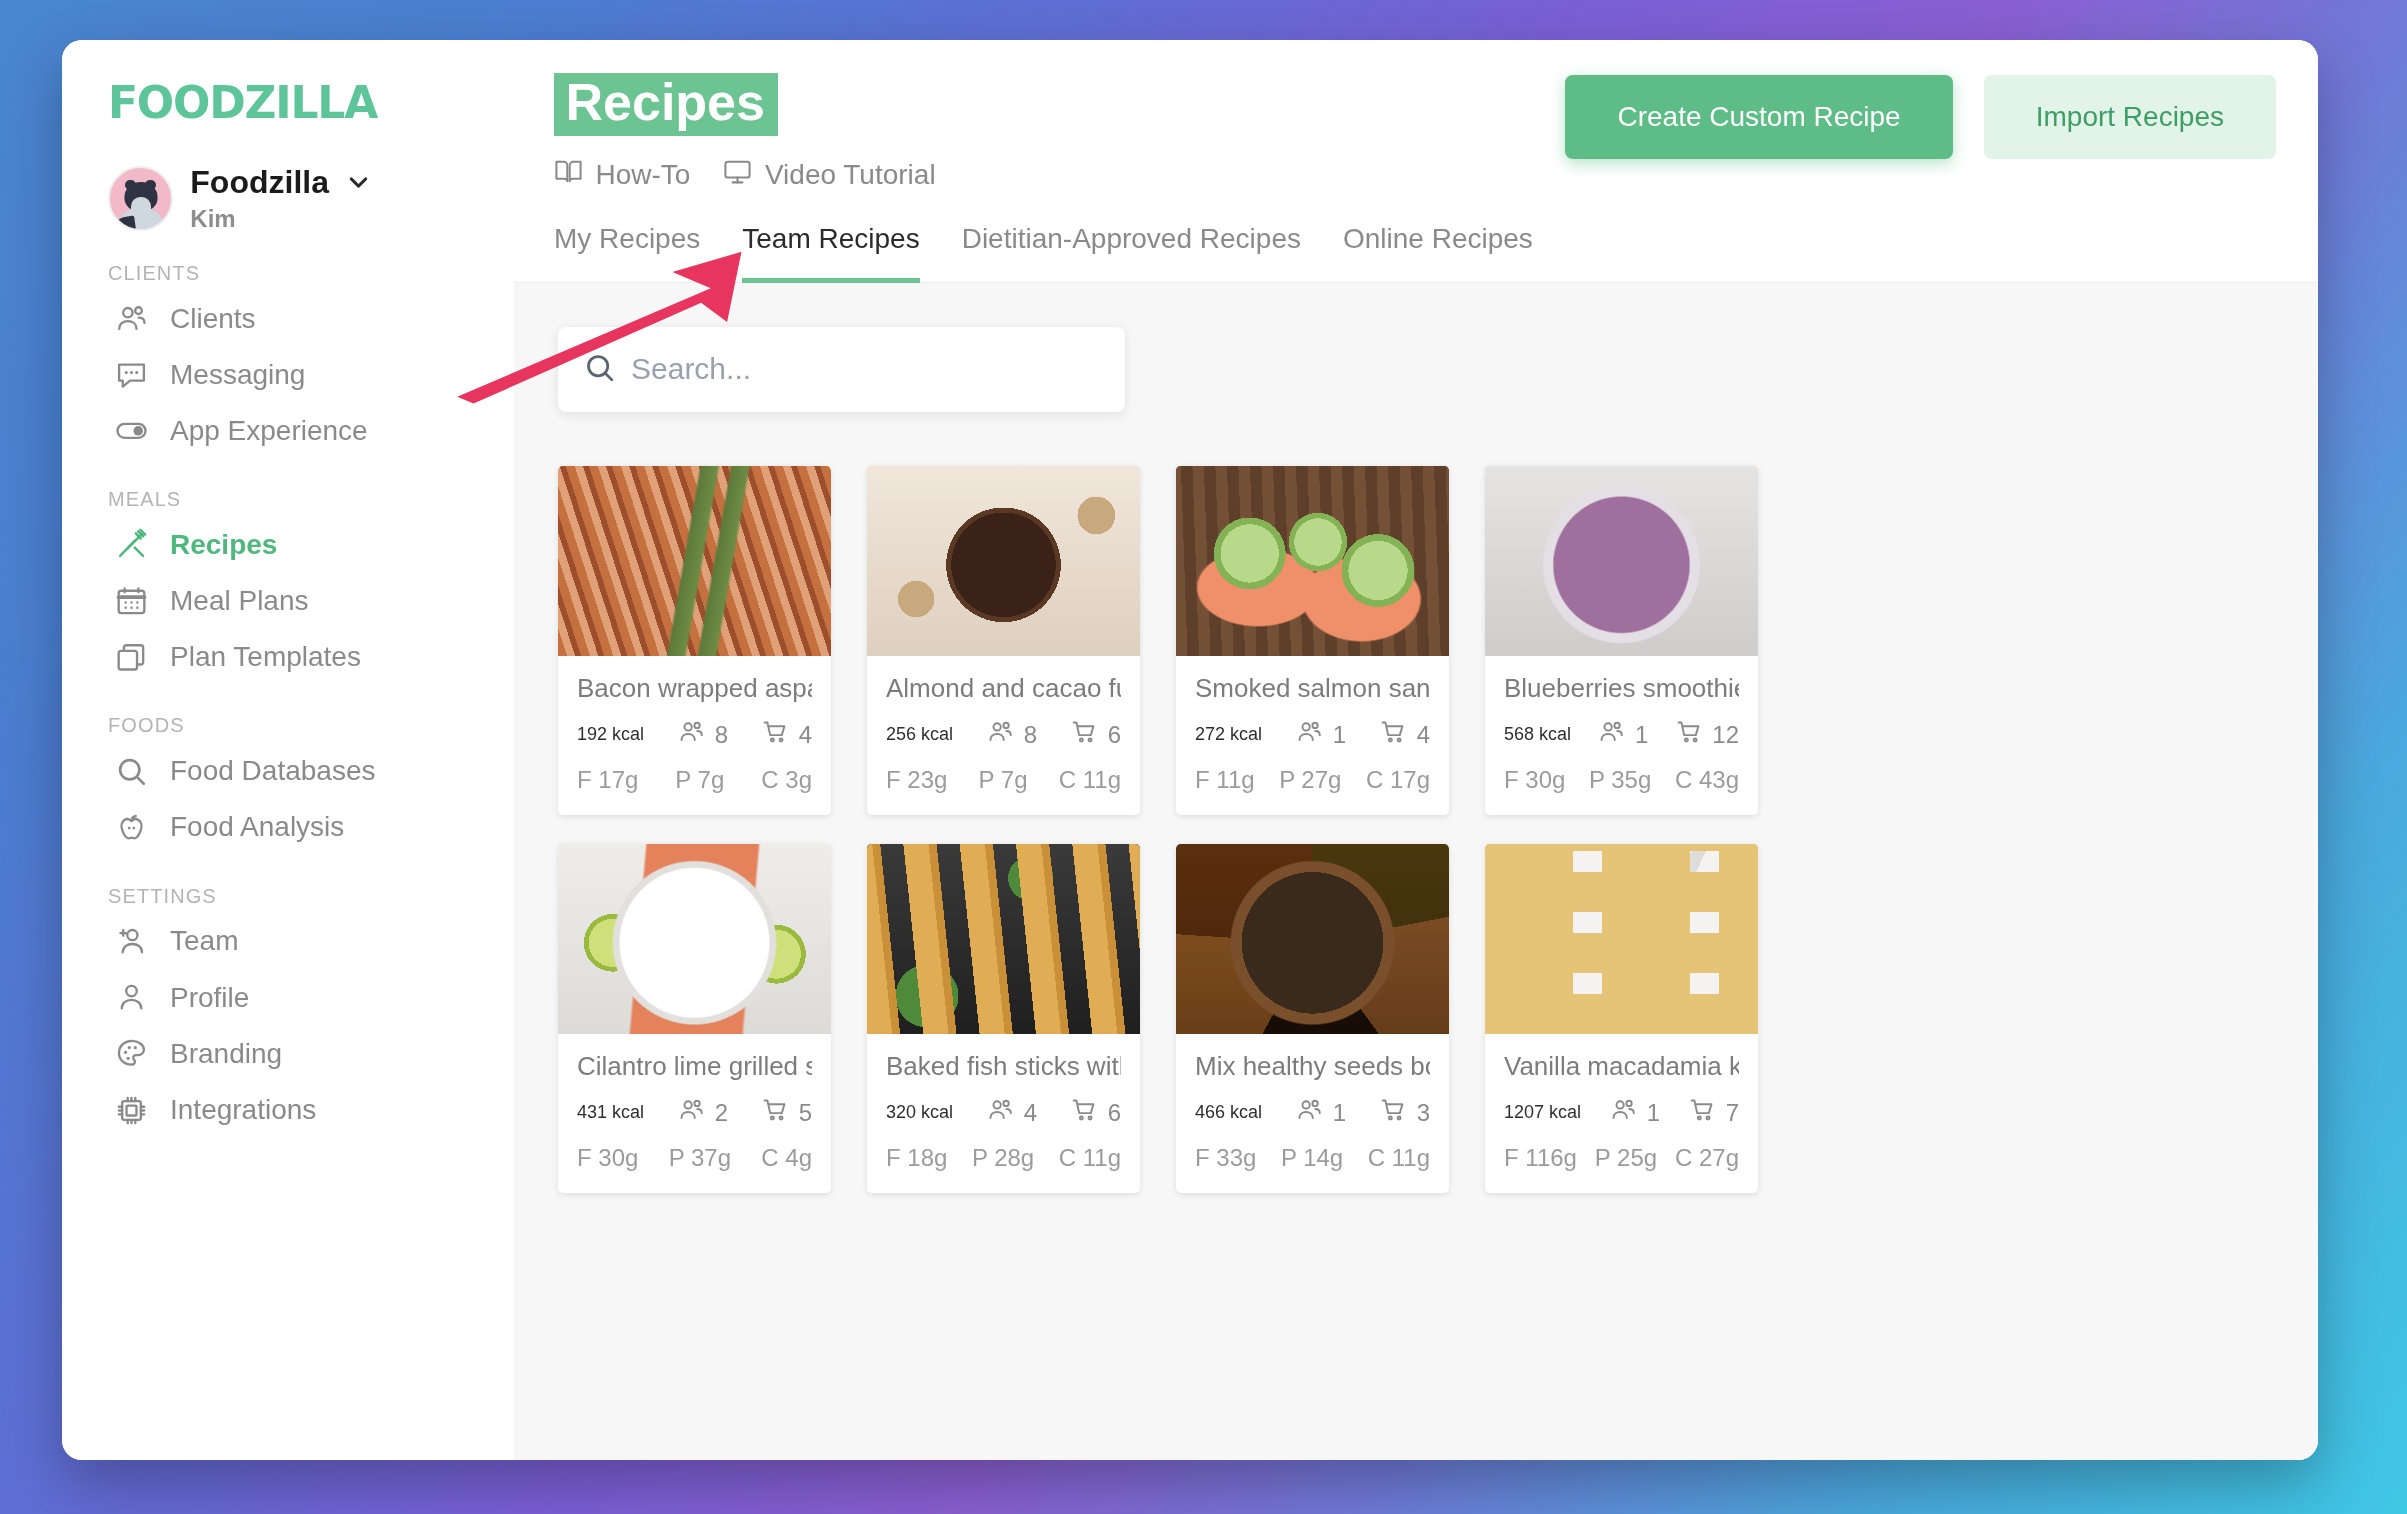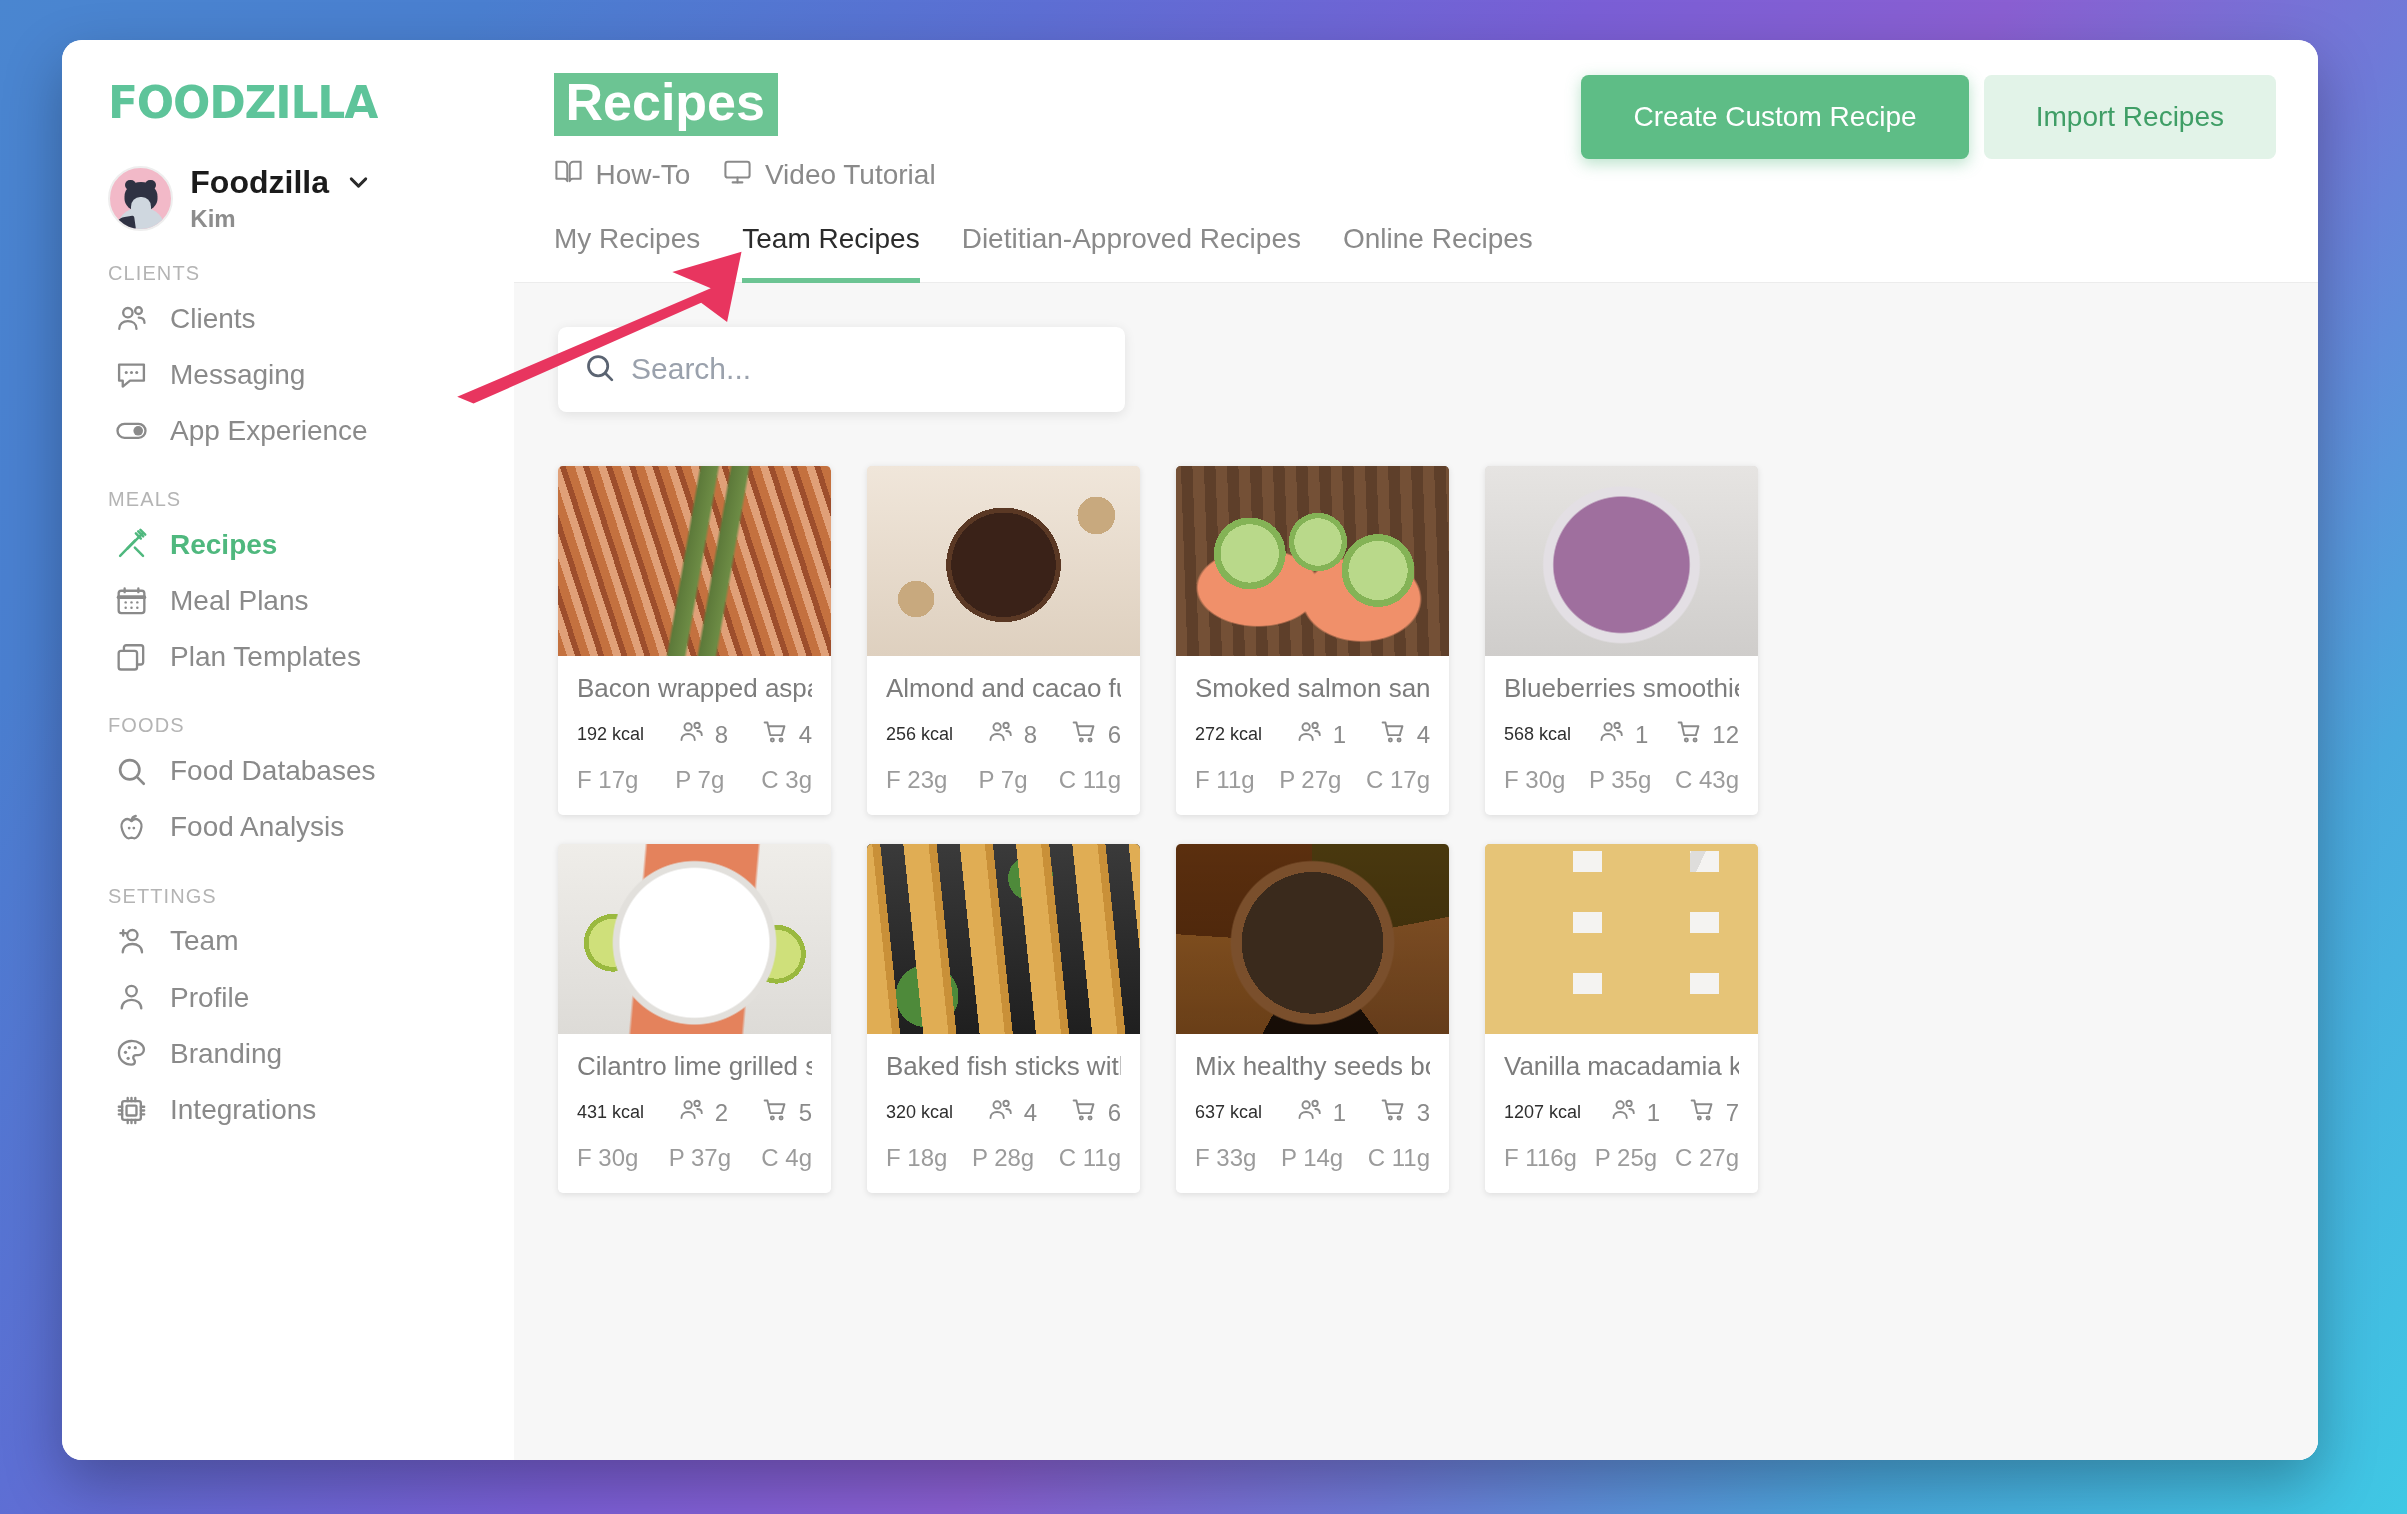--- a/index.html
+++ b/index.html
@@ -141,21 +141,21 @@
   .helplinks {
     display: flex; align-items: center; gap: 33px;
     margin-top: 21px;
   }
   .helplink {
     display: flex; align-items: center; gap: 12.5px;
     color: #8a8a8a; font-size: 28px; cursor: pointer;
   }
   .actions {
     position: absolute; top: 35px; right: 42px;
-    display: flex; gap: 15px; align-items: flex-start;
+    display: flex; gap: 31px; align-items: flex-start;
   }
   .btn {
     border: none; cursor: pointer;
     font-size: 28px;
     border-radius: 7.7px;
     font-family: "Liberation Sans", sans-serif;
   }
   .btn-primary {
     background: #5ebd86; color: #fff;
     padding: 26px 52px;
@@ -642,21 +642,21 @@
                 <span>P 28g</span>
                 <span>C 11g</span>
               </div>
             </div>
           </div>
           <div class="card">
             <div class="card-img" style="background:#8a5a33;background-image:radial-gradient(circle at 50% 52%, #3a2a1c 0 42%, #7a4f2c 42% 48%, transparent 49%),conic-gradient(from 0deg at 50% 52%, #6f7f3a 0 22%, #cfc2a0 22% 40%, #2e2a26 40% 58%, #d8c98f 58% 76%, #8a6a3a 76% 100%),linear-gradient(#a8713f,#7c4f2a);background-blend-mode:normal, multiply, normal;"></div>
             <div class="card-body">
               <div class="card-title">Mix healthy seeds bowl …</div>
               <div class="card-stats">
-                <span class="kcal">637 kcal</span>
+                <span class="kcal">466 kcal</span>
                 <span class="stat">
                   <span><svg width="29" height="29" viewBox="0 0 24 24" fill="none" stroke="#8a8a8a" stroke-width="1.6" stroke-linecap="round" stroke-linejoin="round">
                       <circle cx="9.2" cy="8.2" r="3"></circle>
                       <path d="M3.7 19c0-3.1 2.5-4.9 5.5-4.9s5.5 1.8 5.5 4.9"></path>
                       <circle cx="16.6" cy="7" r="2.2"></circle>
                       <path d="M16.8 11.6c2.4 0 3.7 1.4 3.7 3.4"></path>
                     </svg></span>
                   <span>1</span>
                 </span>
                 <span class="stat">

